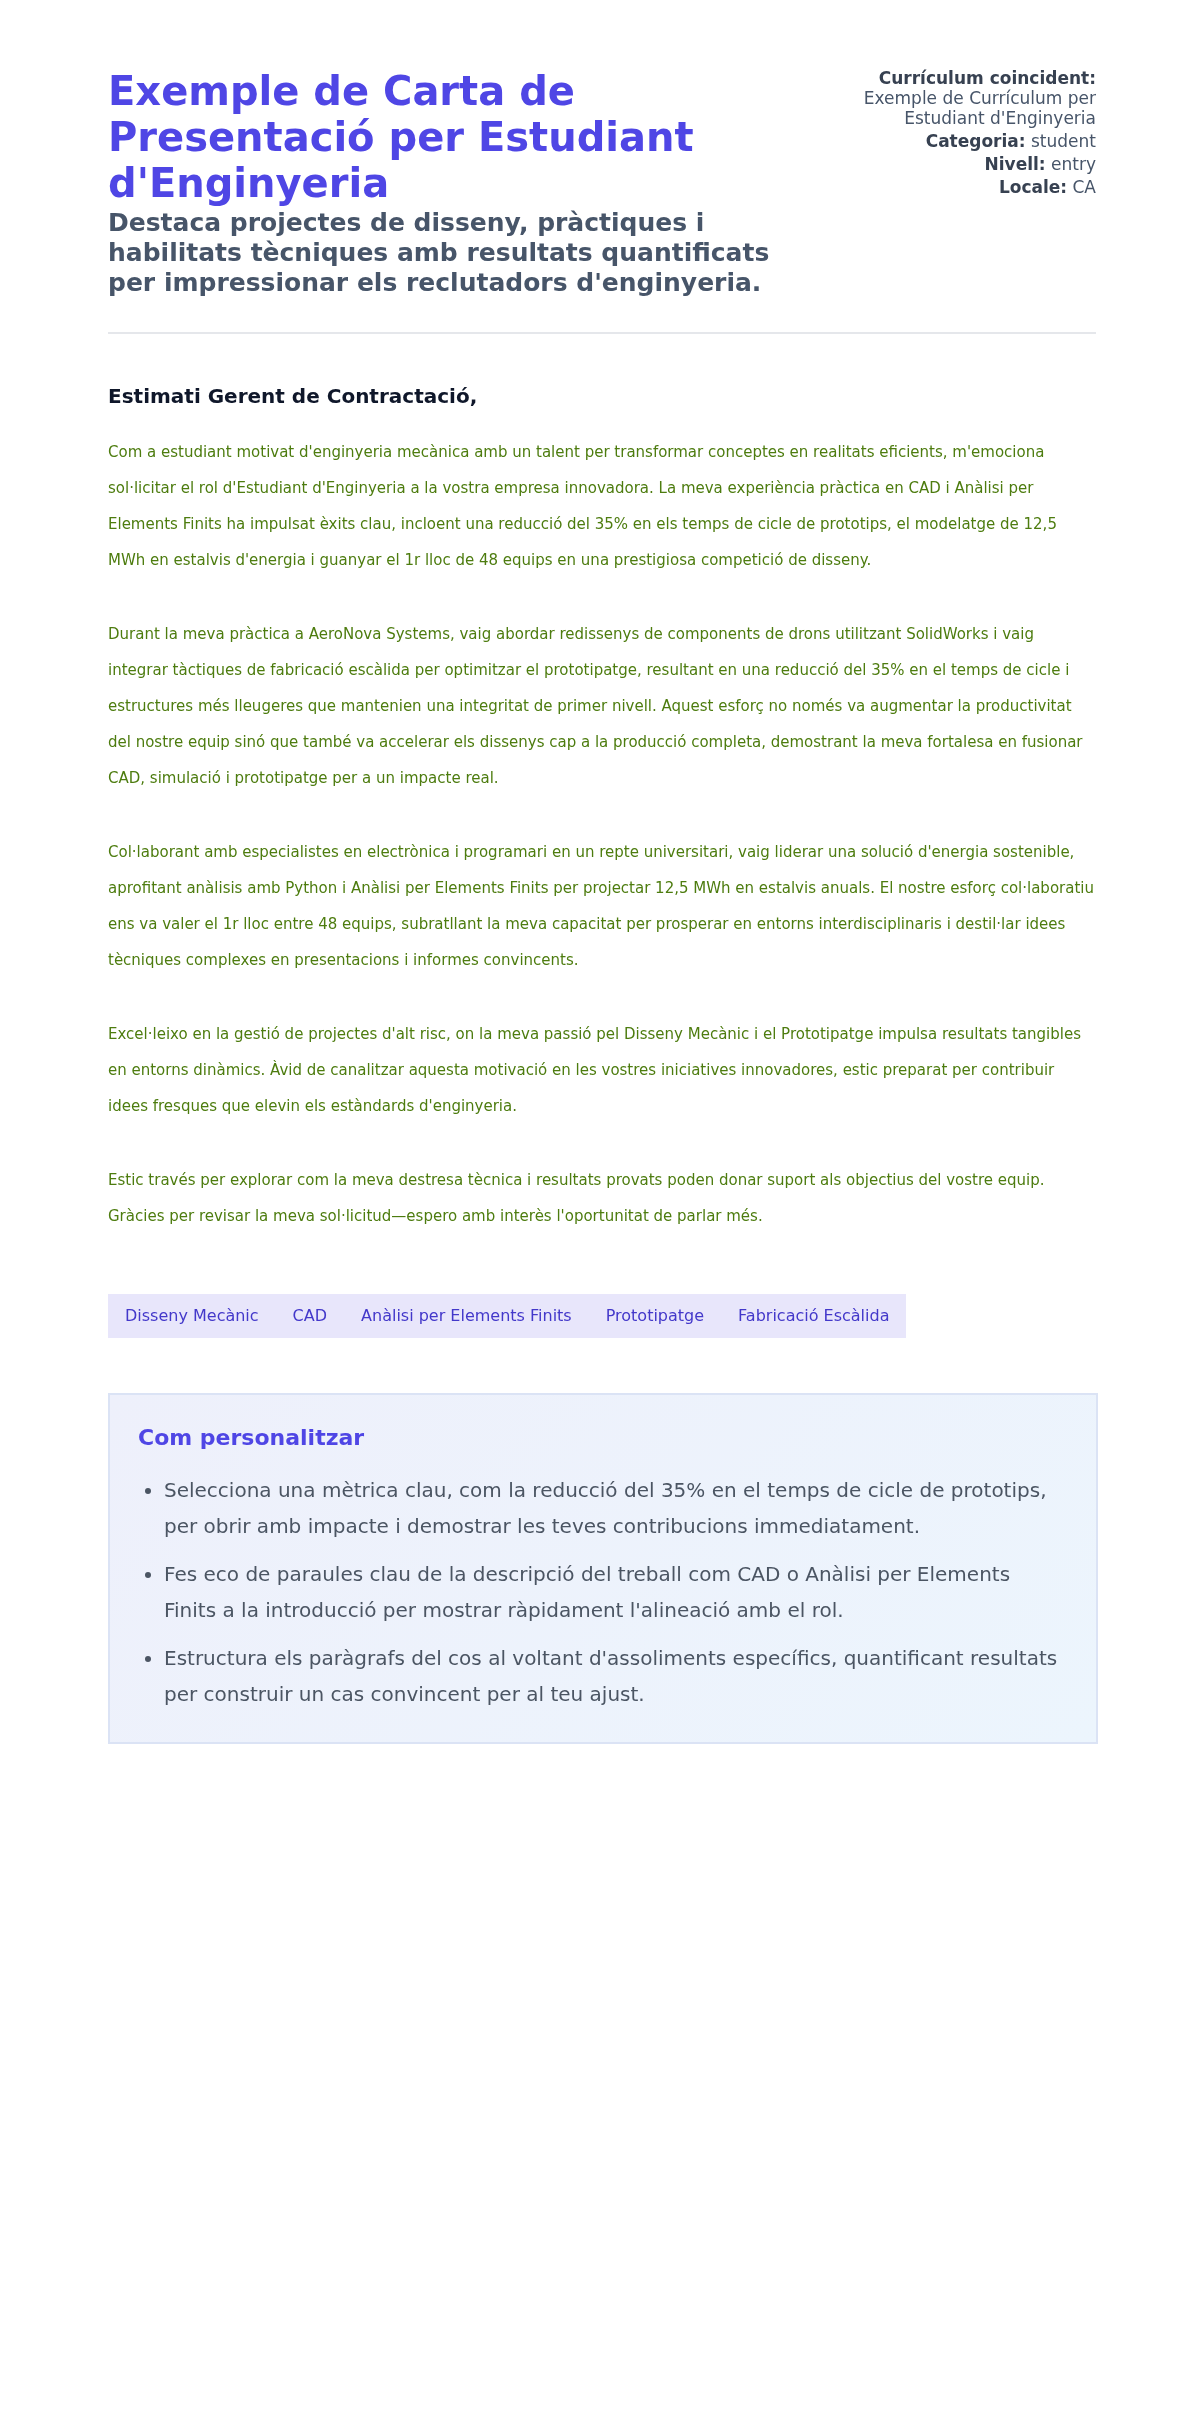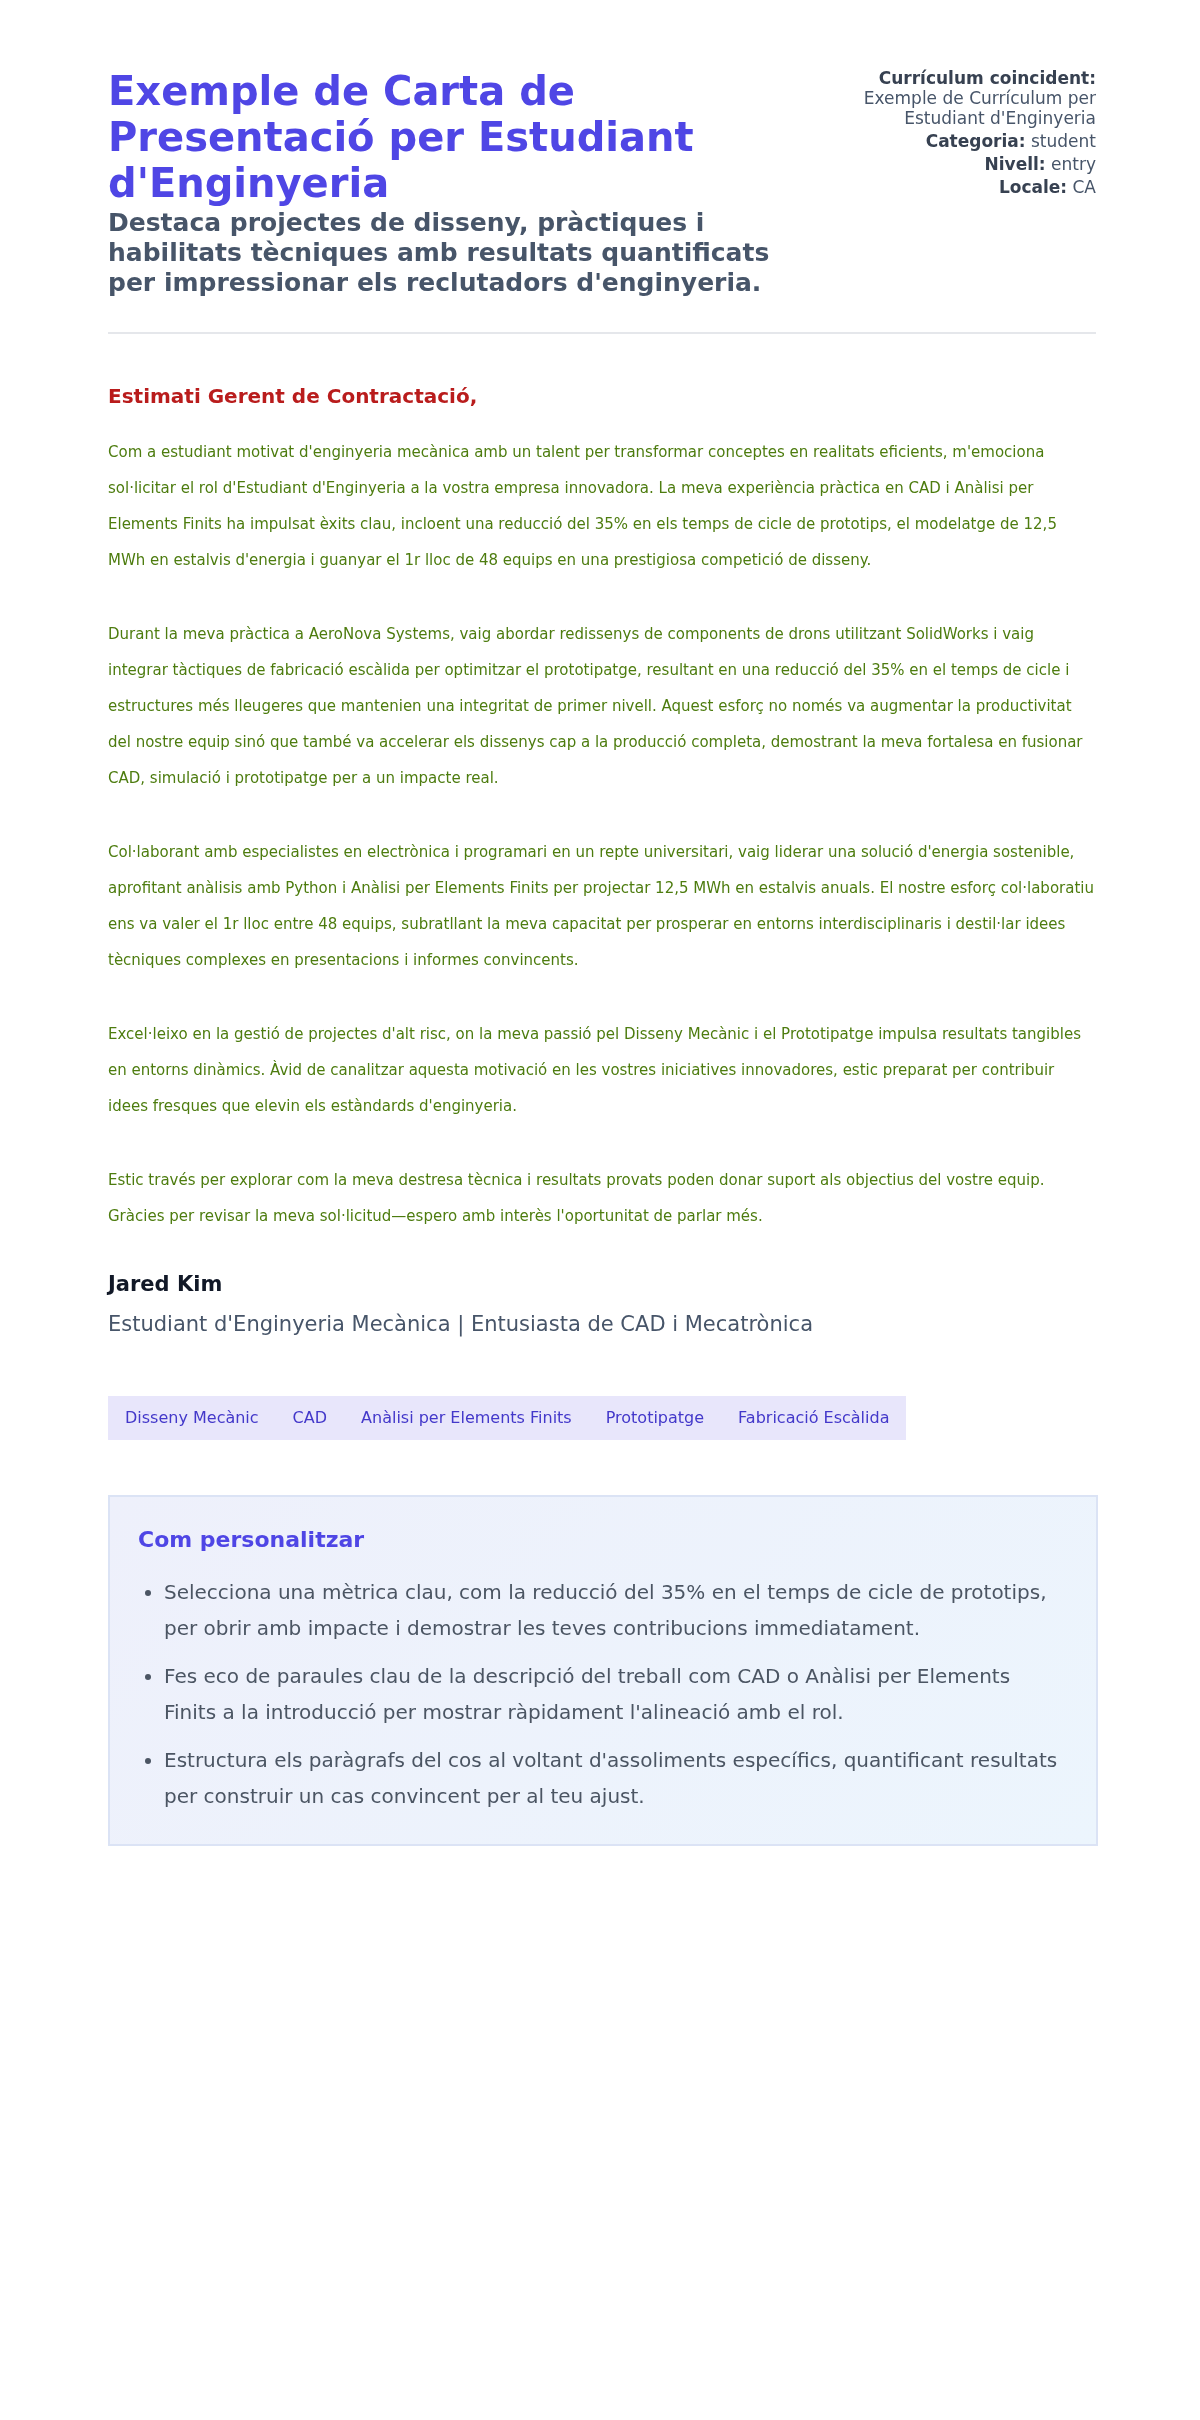--- a/index.html
+++ b/index.html
@@ -43,21 +43,21 @@
       color: #475569;
       width: 260px;
       padding-top: 0;
     }
     .meta-row { margin-bottom: 3px; }
     .meta-row b { color: #374151; }
     .salutation {
       margin: 50px 0 26px 0;
       font-size: 20px;
       font-weight: bold;
-      color: #b91c1c;
+      color: #0f172a;
     }
     .para {
       margin: 0 0 38px 0;
       font-size: 15px;
       line-height: 36px;
       color: #4d7c0f;
     }
     .signature { margin-top: 38px; }
     .sig-name {
       font-size: 21px;
@@ -137,24 +137,20 @@
   </header>
 
   <section>
     <div class="salutation">Estimati Gerent de Contractació,</div>
     <p class="para">Com a estudiant motivat d'enginyeria mecànica amb un talent per transformar conceptes en realitats eficients, m'emociona sol·licitar el rol d'Estudiant d'Enginyeria a la vostra empresa innovadora. La meva experiència pràctica en CAD i Anàlisi per Elements Finits ha impulsat èxits clau, incloent una reducció del 35% en els temps de cicle de prototips, el modelatge de 12,5 MWh en estalvis d'energia i guanyar el 1r lloc de 48 equips en una prestigiosa competició de disseny.</p>
     <p class="para">Durant la meva pràctica a AeroNova Systems, vaig abordar redissenys de components de drons utilitzant SolidWorks i vaig integrar tàctiques de fabricació escàlida per optimitzar el prototipatge, resultant en una reducció del 35% en el temps de cicle i estructures més lleugeres que mantenien una integritat de primer nivell. Aquest esforç no només va augmentar la productivitat del nostre equip sinó que també va accelerar els dissenys cap a la producció completa, demostrant la meva fortalesa en fusionar CAD, simulació i prototipatge per a un impacte real.</p>
     <p class="para">Col·laborant amb especialistes en electrònica i programari en un repte universitari, vaig liderar una solució d'energia sostenible, aprofitant anàlisis amb Python i Anàlisi per Elements Finits per projectar 12,5 MWh en estalvis anuals. El nostre esforç col·laboratiu ens va valer el 1r lloc entre 48 equips, subratllant la meva capacitat per prosperar en entorns interdisciplinaris i destil·lar idees tècniques complexes en presentacions i informes convincents.</p>
     <p class="para">Excel·leixo en la gestió de projectes d'alt risc, on la meva passió pel Disseny Mecànic i el Prototipatge impulsa resultats tangibles en entorns dinàmics. Àvid de canalitzar aquesta motivació en les vostres iniciatives innovadores, estic preparat per contribuir idees fresques que elevin els estàndards d'enginyeria.</p>
     <p class="para">Estic través per explorar com la meva destresa tècnica i resultats provats poden donar suport als objectius del vostre equip. Gràcies per revisar la meva sol·licitud—espero amb interès l'oportunitat de parlar més.</p>
 
-    <div class="signature">
-      <div class="sig-name">Jared Kim</div>
-      <div class="sig-role">Estudiant d'Enginyeria Mecànica | Entusiasta de CAD i Mecatrònica</div>
-    </div>
   </section>
 
   <div class="tags">
     <span class="tag">Disseny Mecànic</span>
     <span class="tag">CAD</span>
     <span class="tag">Anàlisi per Elements Finits</span>
     <span class="tag">Prototipatge</span>
     <span class="tag">Fabricació Escàlida</span>
   </div>
 

